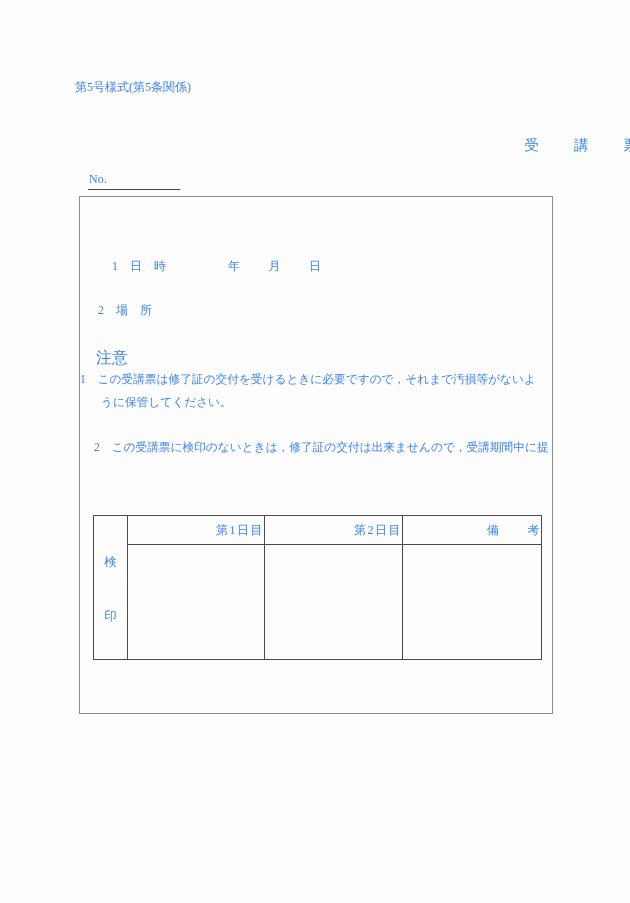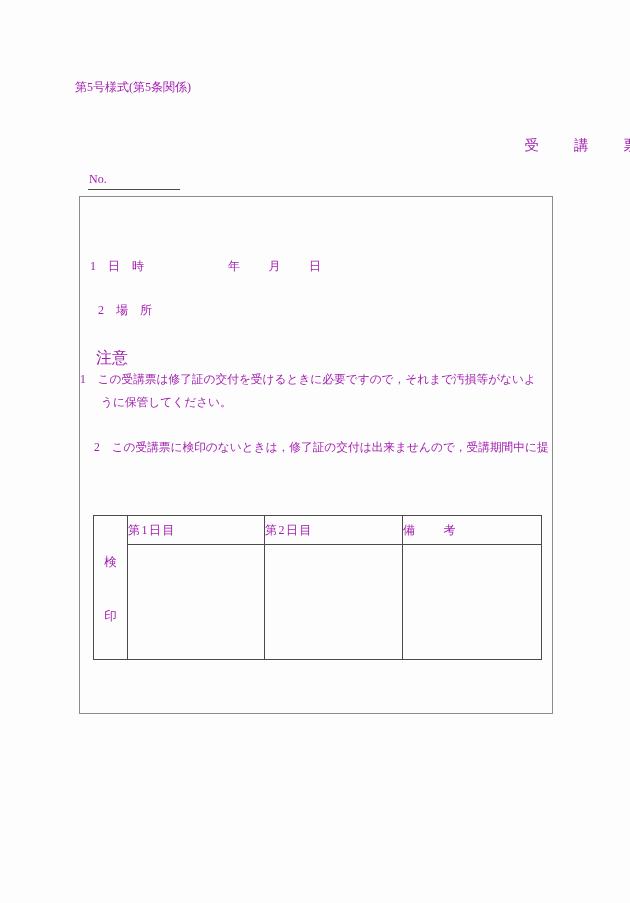--- a/index.html
+++ b/index.html
@@ -6,21 +6,21 @@
     margin: 0;
     padding: 0;
     background: #ffffff;
   }
   .page {
     position: relative;
     width: 630px;
     height: 903px;
     background: #fdfdfd;
     font-family: "Liberation Serif", "DejaVu Serif", serif;
-    color: #a21caf;
+    color: #3b82f6;
     overflow: hidden;
   }
   .abs { position: absolute; white-space: nowrap; }
 
   .form-number {
     left: 75px; top: 79px;
     font-size: 12px;
   }
   .doc-title {
     left: 0; top: 136px; width: 630px;
@@ -47,21 +47,21 @@
 
   .name-field {
     left: 14px; top: 14px;
     width: 190px; height: 17px;
     border-bottom: 1px solid #3a3a3a;
     font-size: 12px;
   }
   .name-field .name-label { padding-left: 2px; }
 
   .line-label { font-size: 12px; }
-  .datetime-label { left: 10px; top: 61px; }
+  .datetime-label { left: 32px; top: 61px; }
   .datetime-value { left: 148px; top: 61px; font-size: 12px; letter-spacing: 1.5px; }
   .place-label    { left: 18px; top: 105px; }
 
   .notes-heading { left: 16px; top: 151px; font-size: 16px; }
   .note-line { font-size: 11.7px; letter-spacing: 0; }
   .note1-l1 { left: 0; top: 175px; }
   .note1-l2 { left: 21px; top: 198px; }
   .note2-l1 { left: 14px; top: 243px; }
   .note2-l2 { left: 21px; top: 266px; }
 
@@ -73,21 +73,21 @@
     table-layout: fixed;
   }
   .stamp-table td {
     border: 1px solid #4a4a4a;
     padding: 0;
     font-size: 12px;
     background: #fdfdfd;
   }
   .stamp-table .hdr {
     height: 28px;
-    text-align: left;
+    text-align: right;
     vertical-align: middle;
     letter-spacing: 1.5px;
     margin-top: 28px;
   }
   .stamp-table .body-row td { height: 114px; }
   .rowlabel-cell { vertical-align: top; }
   .rowlabel-inner {
     padding-top: 38px;
     display: flex;
     flex-direction: column;

